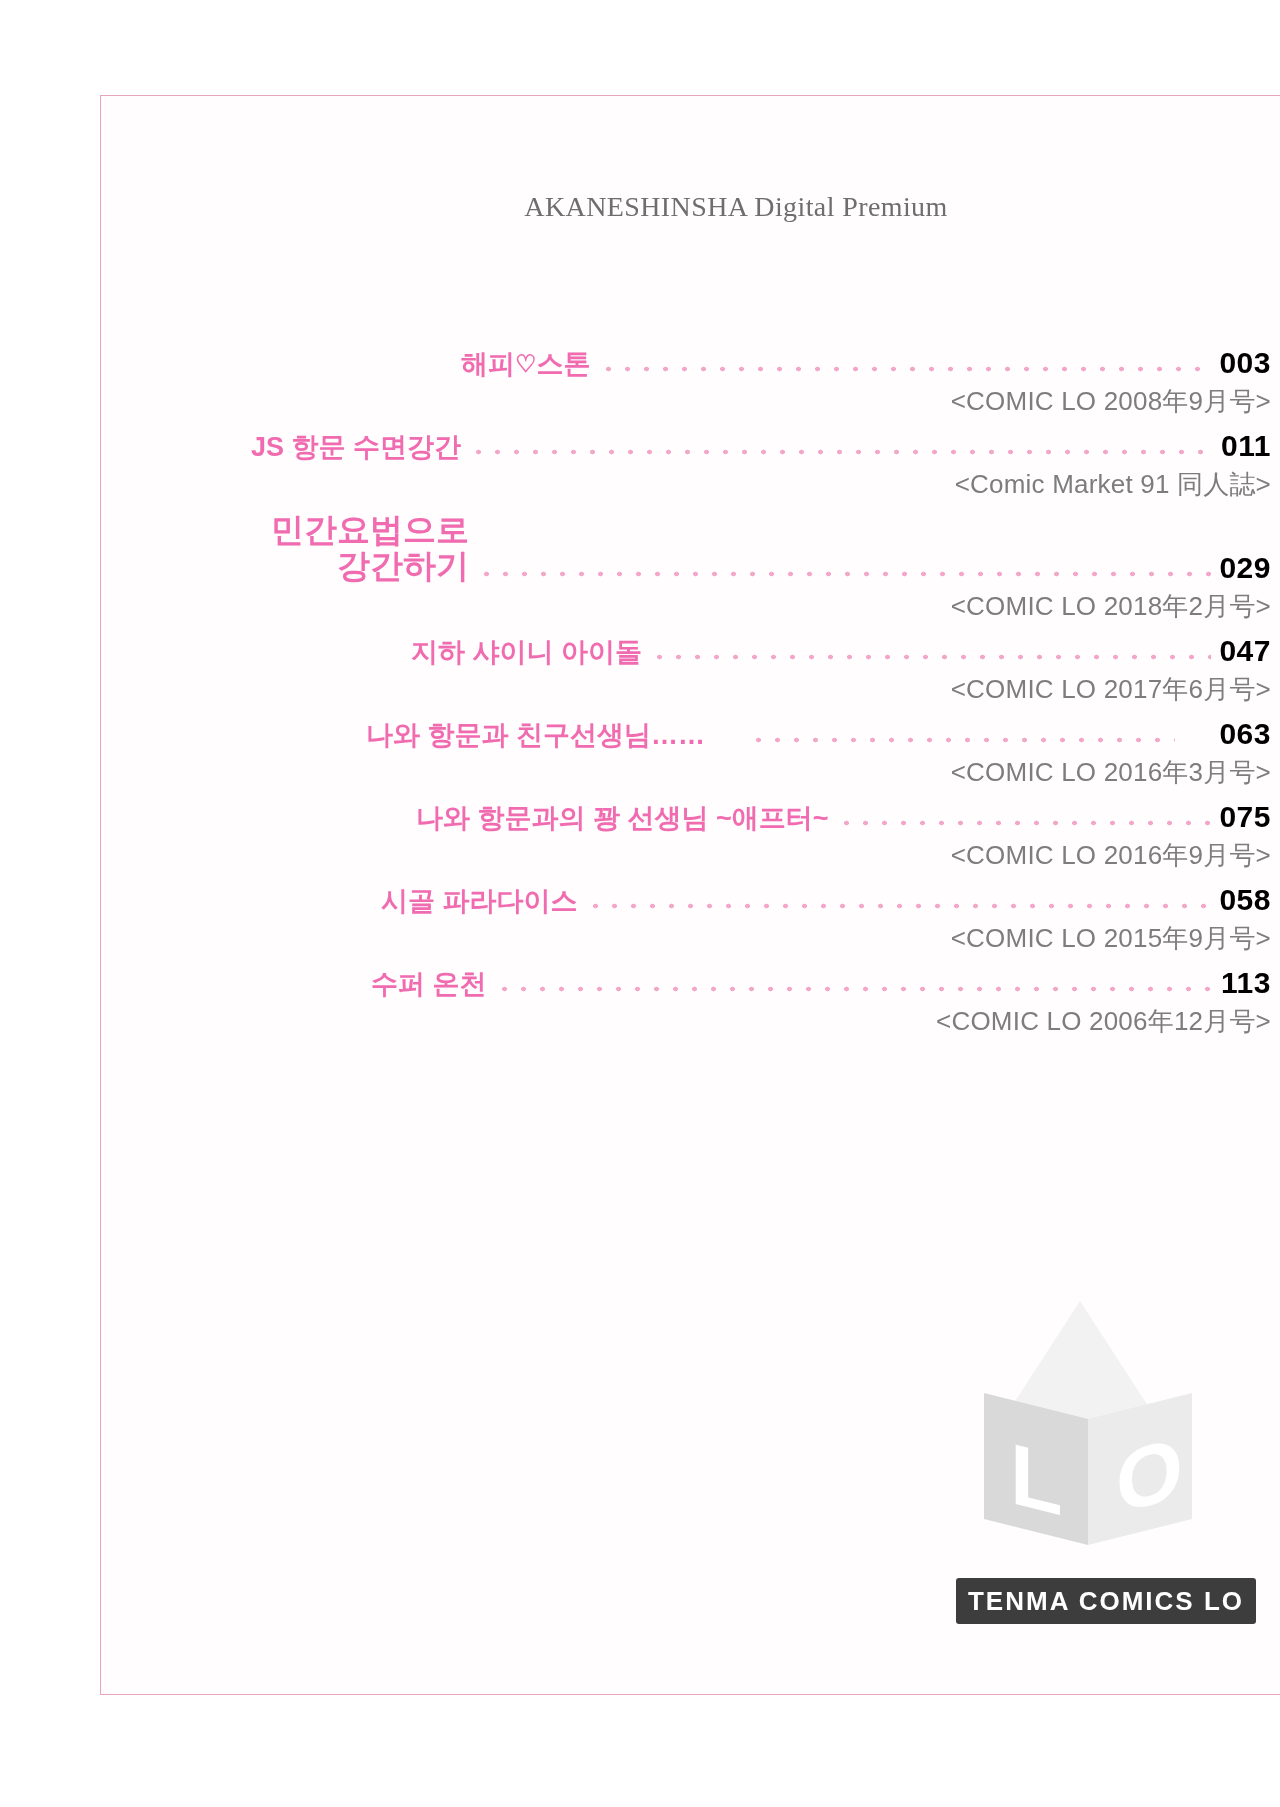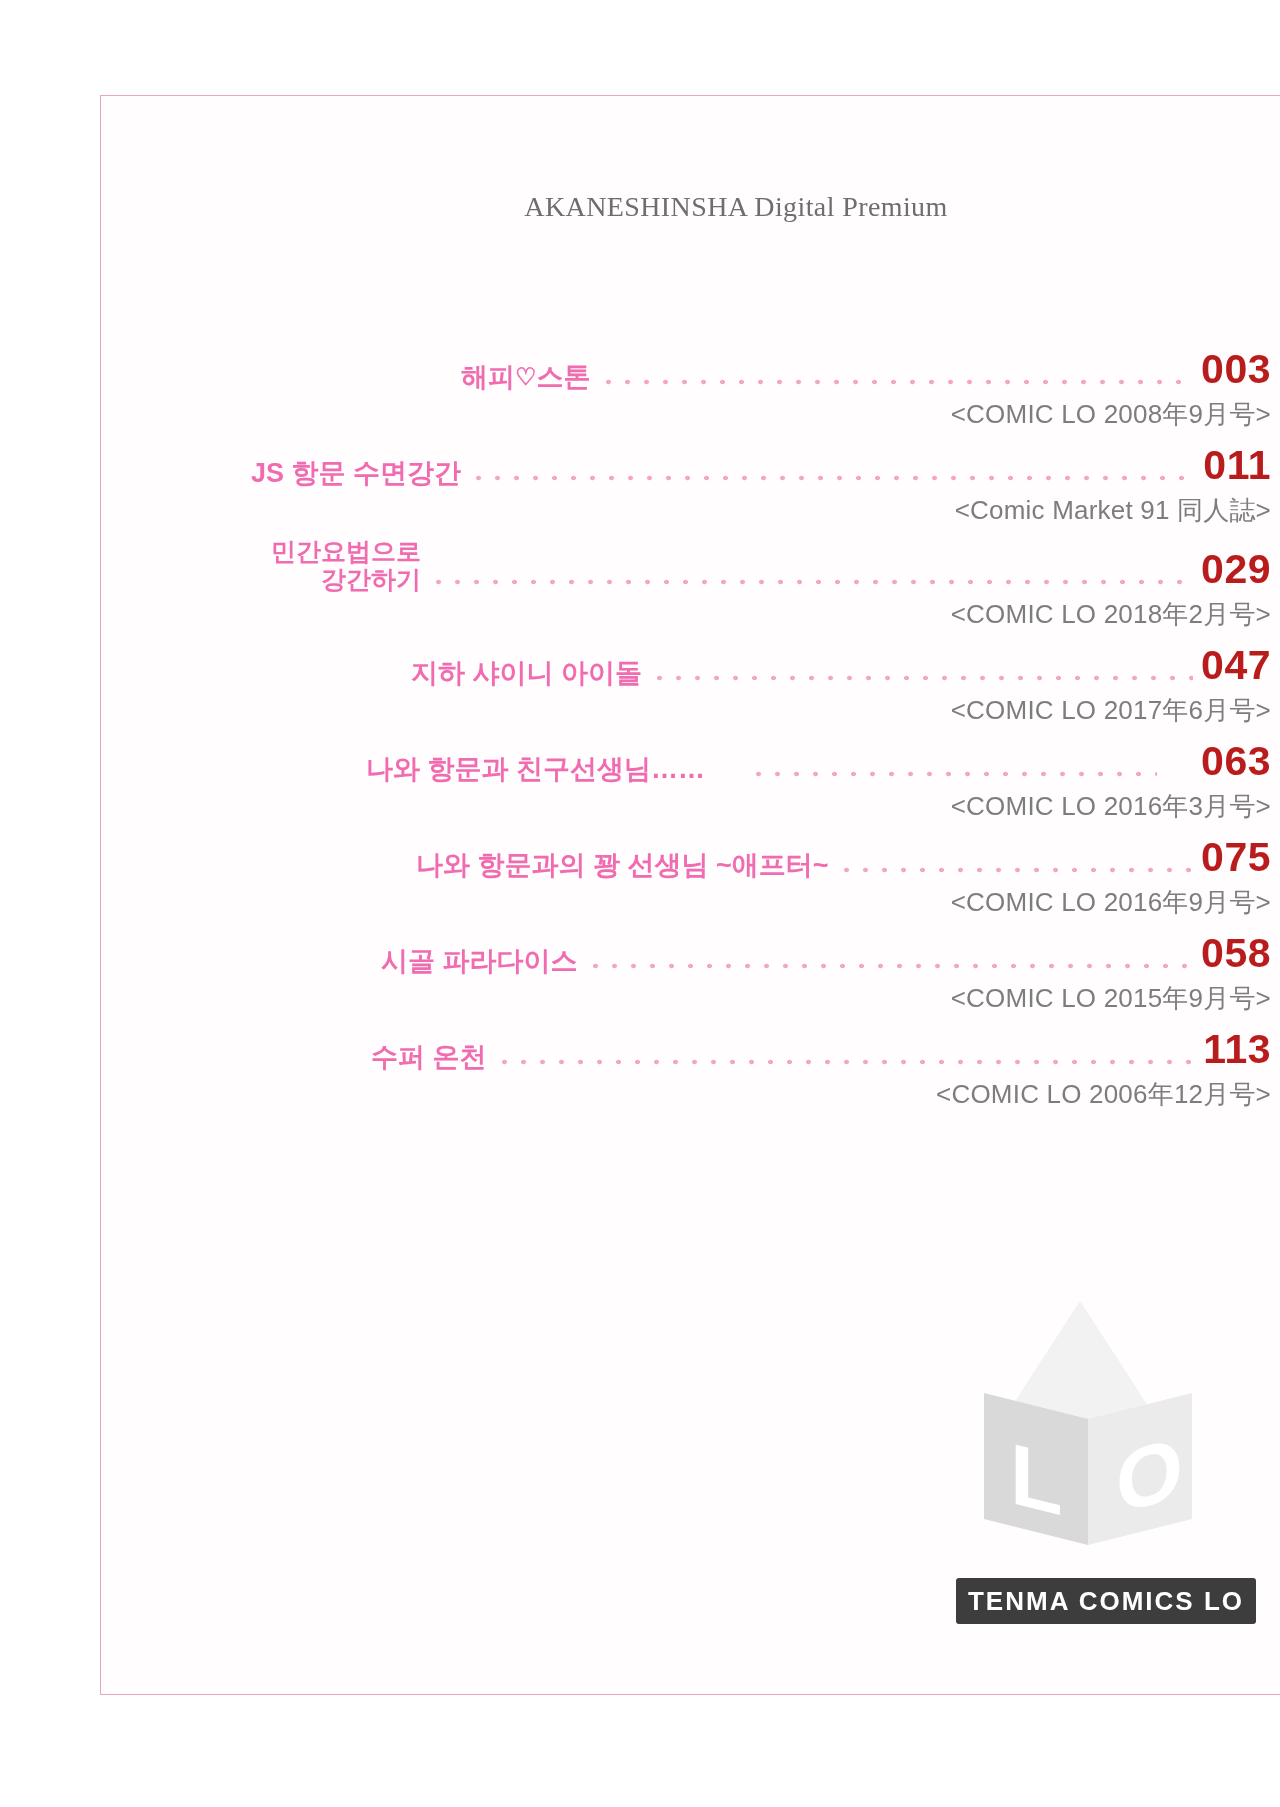--- a/index.html
+++ b/index.html
@@ -84,36 +84,36 @@
     font-size: 27px;
     font-weight: bold;
     color: #f06bb0;
     white-space: nowrap;
     line-height: 1.15;
     text-align: right;
     flex: 0 0 auto;
   }
   .toc-title.two-line {
     line-height: 1.1;
-    font-size: 25px;
+    font-size: 33px;
   }
   .toc-dots {
     flex: 1 1 auto;
     margin: 0 8px 8px 8px;
     height: 6px;
     background-image: radial-gradient(circle, #f3a8ca 2.3px, rgba(0,0,0,0) 2.6px);
     background-size: 19px 6px;
     background-repeat: repeat-x;
     background-position: left center;
     min-width: 20px;
   }
   .toc-page {
-    font-size: 41px;
-    font-weight: bold;
-    color: #b91c1c;
+    font-size: 30px;
+    font-weight: bold;
+    color: #000000;
     flex: 0 0 auto;
     letter-spacing: 0.5px;
   }
   .toc-source {
     text-align: right;
     padding-right: 100px;
     font-size: 26px;
     color: #7d7d7d;
     margin-top: 4px;
     letter-spacing: 0.2px;

